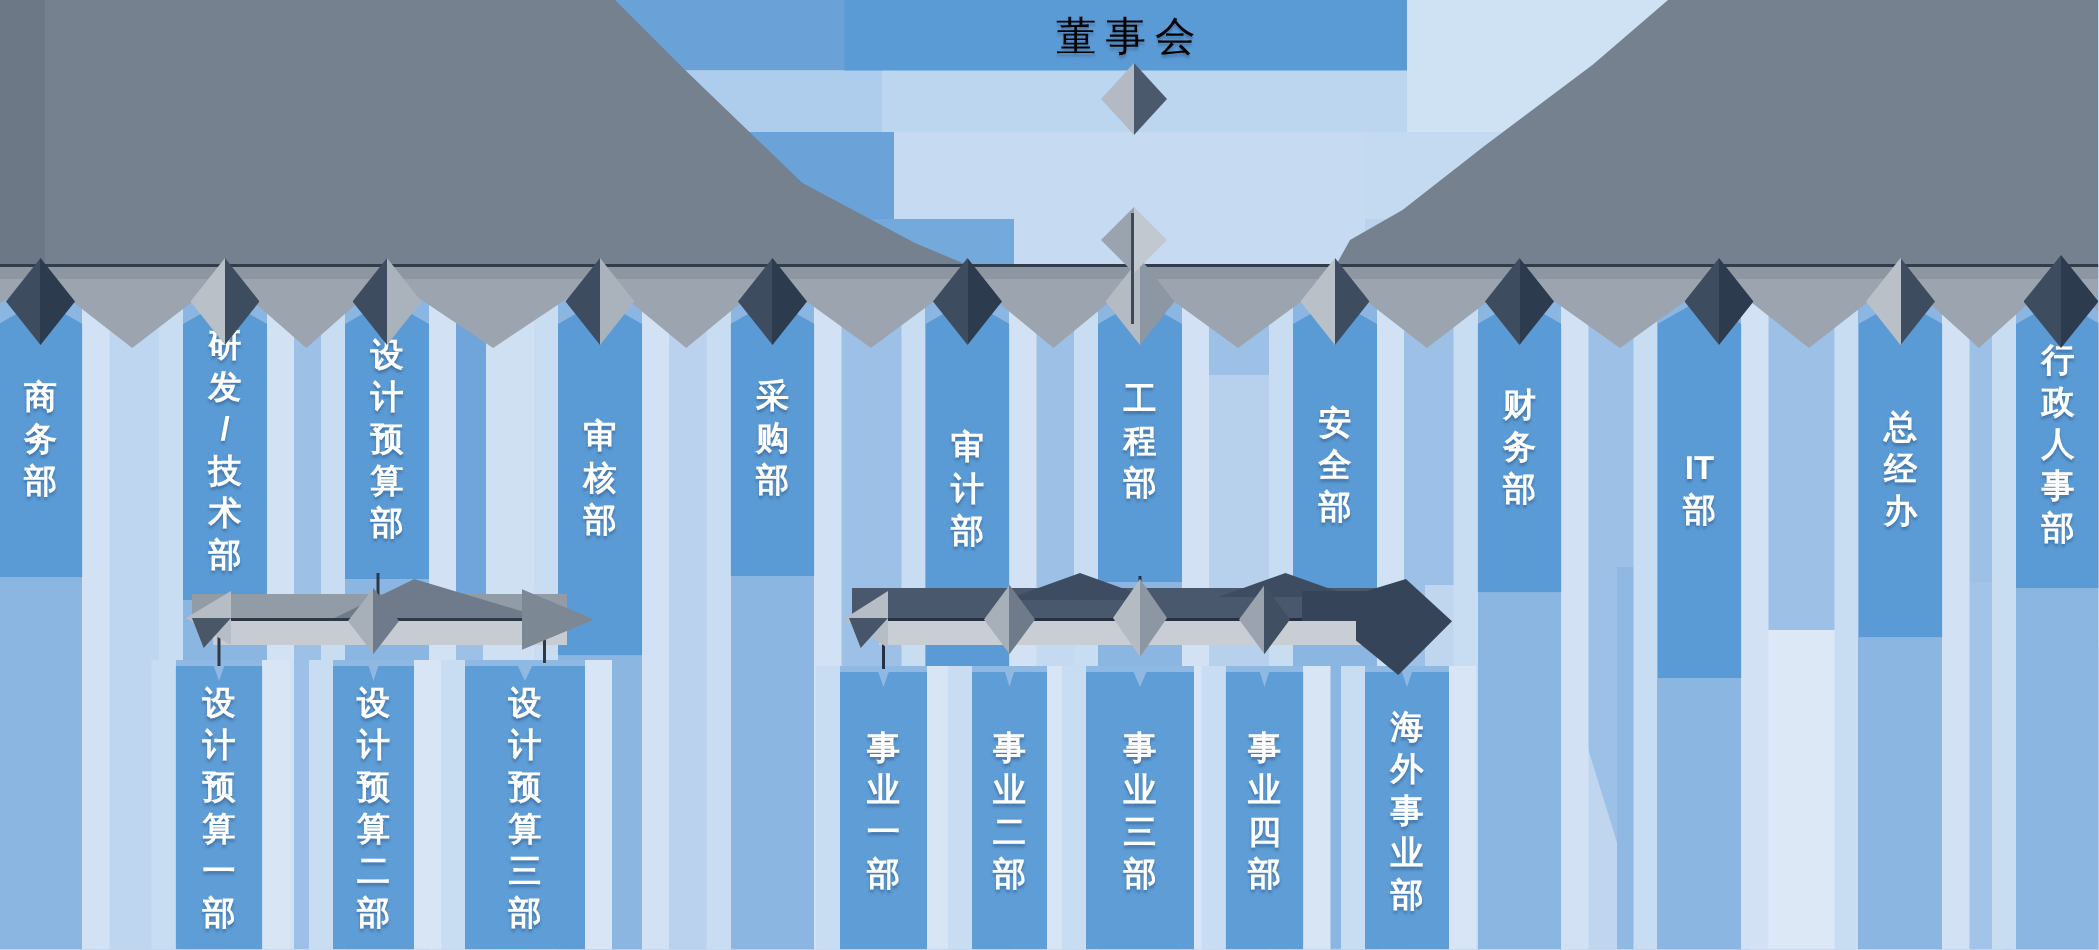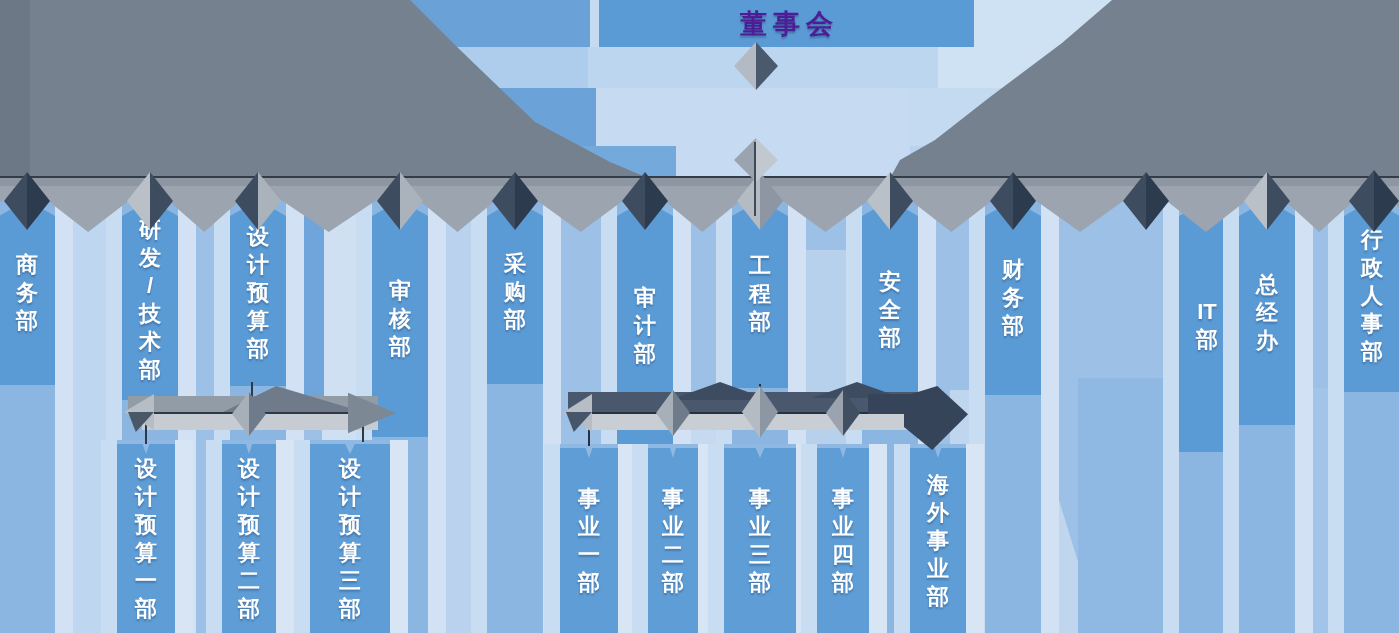--- a/index.html
+++ b/index.html
@@ -8,25 +8,24 @@
     background:#9dc0e6;
     font-family:"Liberation Sans","DejaVu Sans",sans-serif;
   }
   .abs{position:absolute;}
   
   .facet{position:absolute;}
   
   .valley{position:absolute;left:406px;top:0;width:709px;height:178px;background:#c6dbf2;}
   .mtn{position:absolute;background:#75818f;}
   .title-box{
-    position:absolute;background:#5b9bd5;color:#4c1d95;font-weight:bold;
+    position:absolute;background:#5b9bd5;color:#000000;font-weight:normal;
     display:flex;align-items:center;justify-content:center;
     font-size:27px;letter-spacing:6px;text-indent:6px;
     text-shadow:0 2px 2px rgba(30,60,100,.4);
-    margin-left:36px;
   }
   
   .band{
     position:absolute;left:0;top:178px;width:1399px;height:54px;
     background:linear-gradient(#8d96a1 0 8px,#9ba4af 8px);
     clip-path:polygon(0 0,100% 0,100% 55%,
       98.07% 12%,94.3% 100%,90.56% 12%,86.2% 100%,81.92% 12%,77.2% 100%,
       72.41% 12%,68.0% 100%,63.62% 12%,59.0% 100%,54.32% 12%,50.2% 100%,
       46.10% 12%,41.5% 100%,36.81% 12%,32.7% 100%,28.59% 12%,23.5% 100%,
       18.44% 12%,14.6% 100%,10.72% 12%,6.3% 100%,1.93% 12%,0 45%);
@@ -188,21 +187,21 @@
   </div>
   <div class="col" style="left:969px;">
     <div class="box" style="height:195px;">
         <div class="vlabel">
           <div>财</div>
           <div>务</div>
           <div>部</div>
         </div>
       </div>
   </div>
-  <div class="col" style="left:1163px;">
+  <div class="col" style="left:1089px;">
     <div class="box" style="height:252px;">
         <div class="vlabel">
           <div>IT</div>
           <div>部</div>
         </div>
       </div>
   </div>
   <div class="col" style="left:1223px;">
     <div class="box" style="height:225px;">
         <div class="vlabel">

